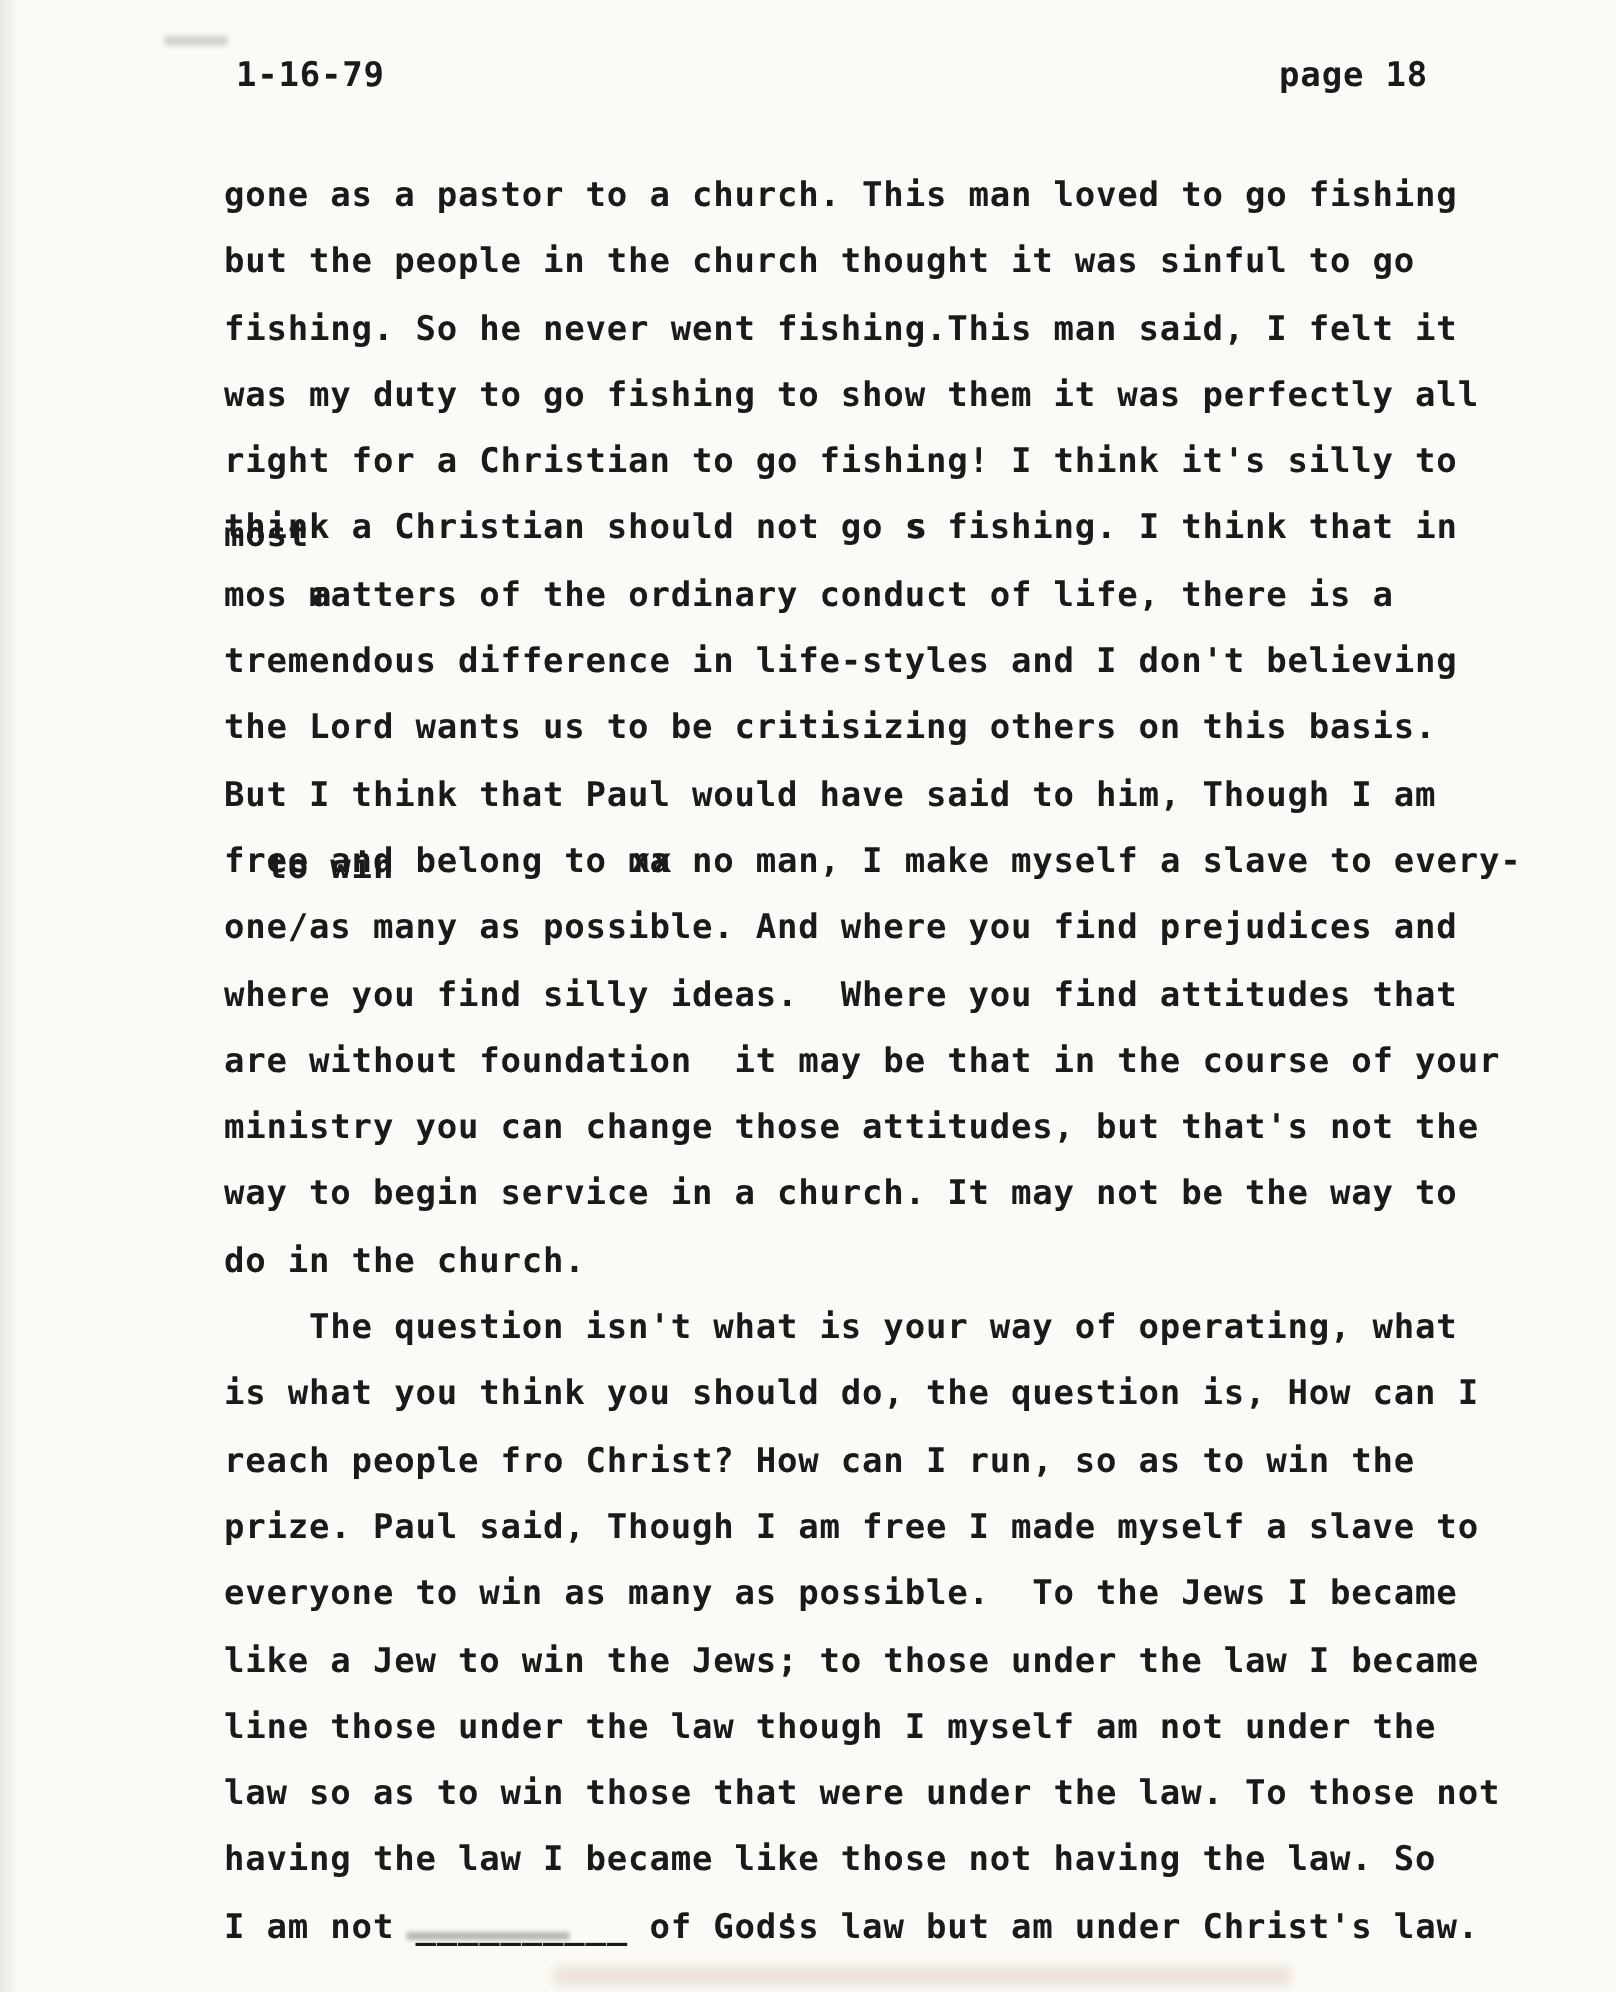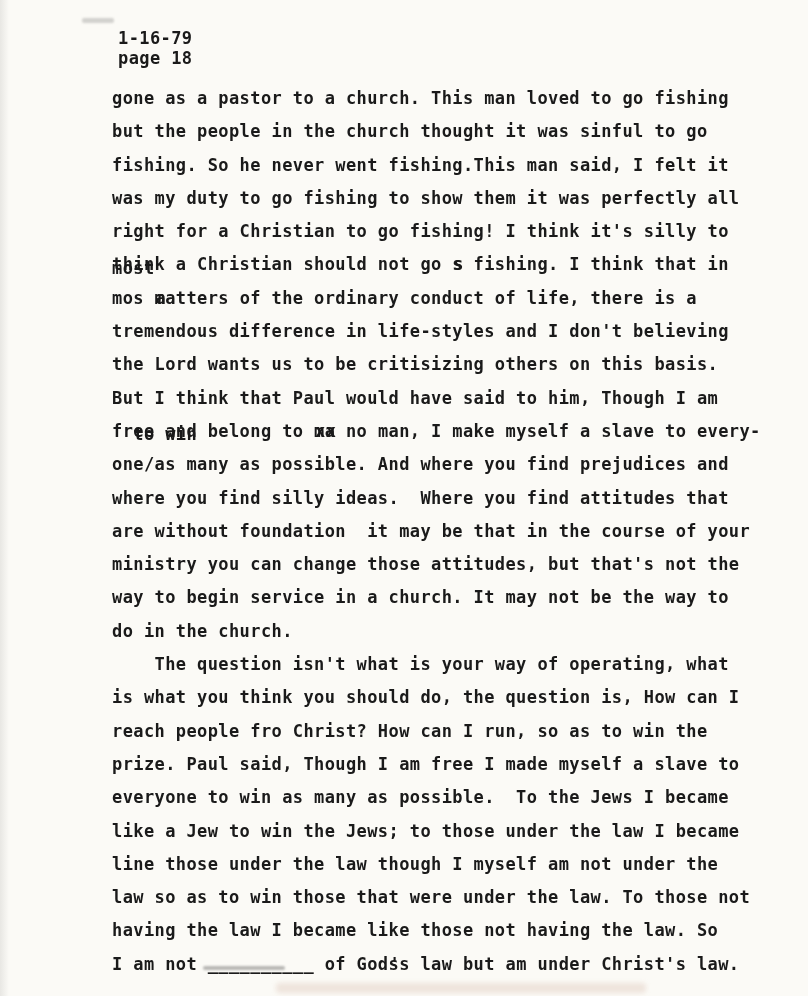--- a/index.html
+++ b/index.html
@@ -29,21 +29,20 @@
     -webkit-font-smoothing: antialiased;
   }
   .header-row {
     position: absolute;
     left: 118px;
     top: 28px;
     width: 596px;
     display: flex;
     justify-content: space-between;
     white-space: pre;
-    flex-direction: column;
   }
   .doc-body {
     position: absolute;
     left: 112px;
     top: 82px;
     right: 20px;
     white-space: pre;
   }
   .line {
     height: 33.3px;

